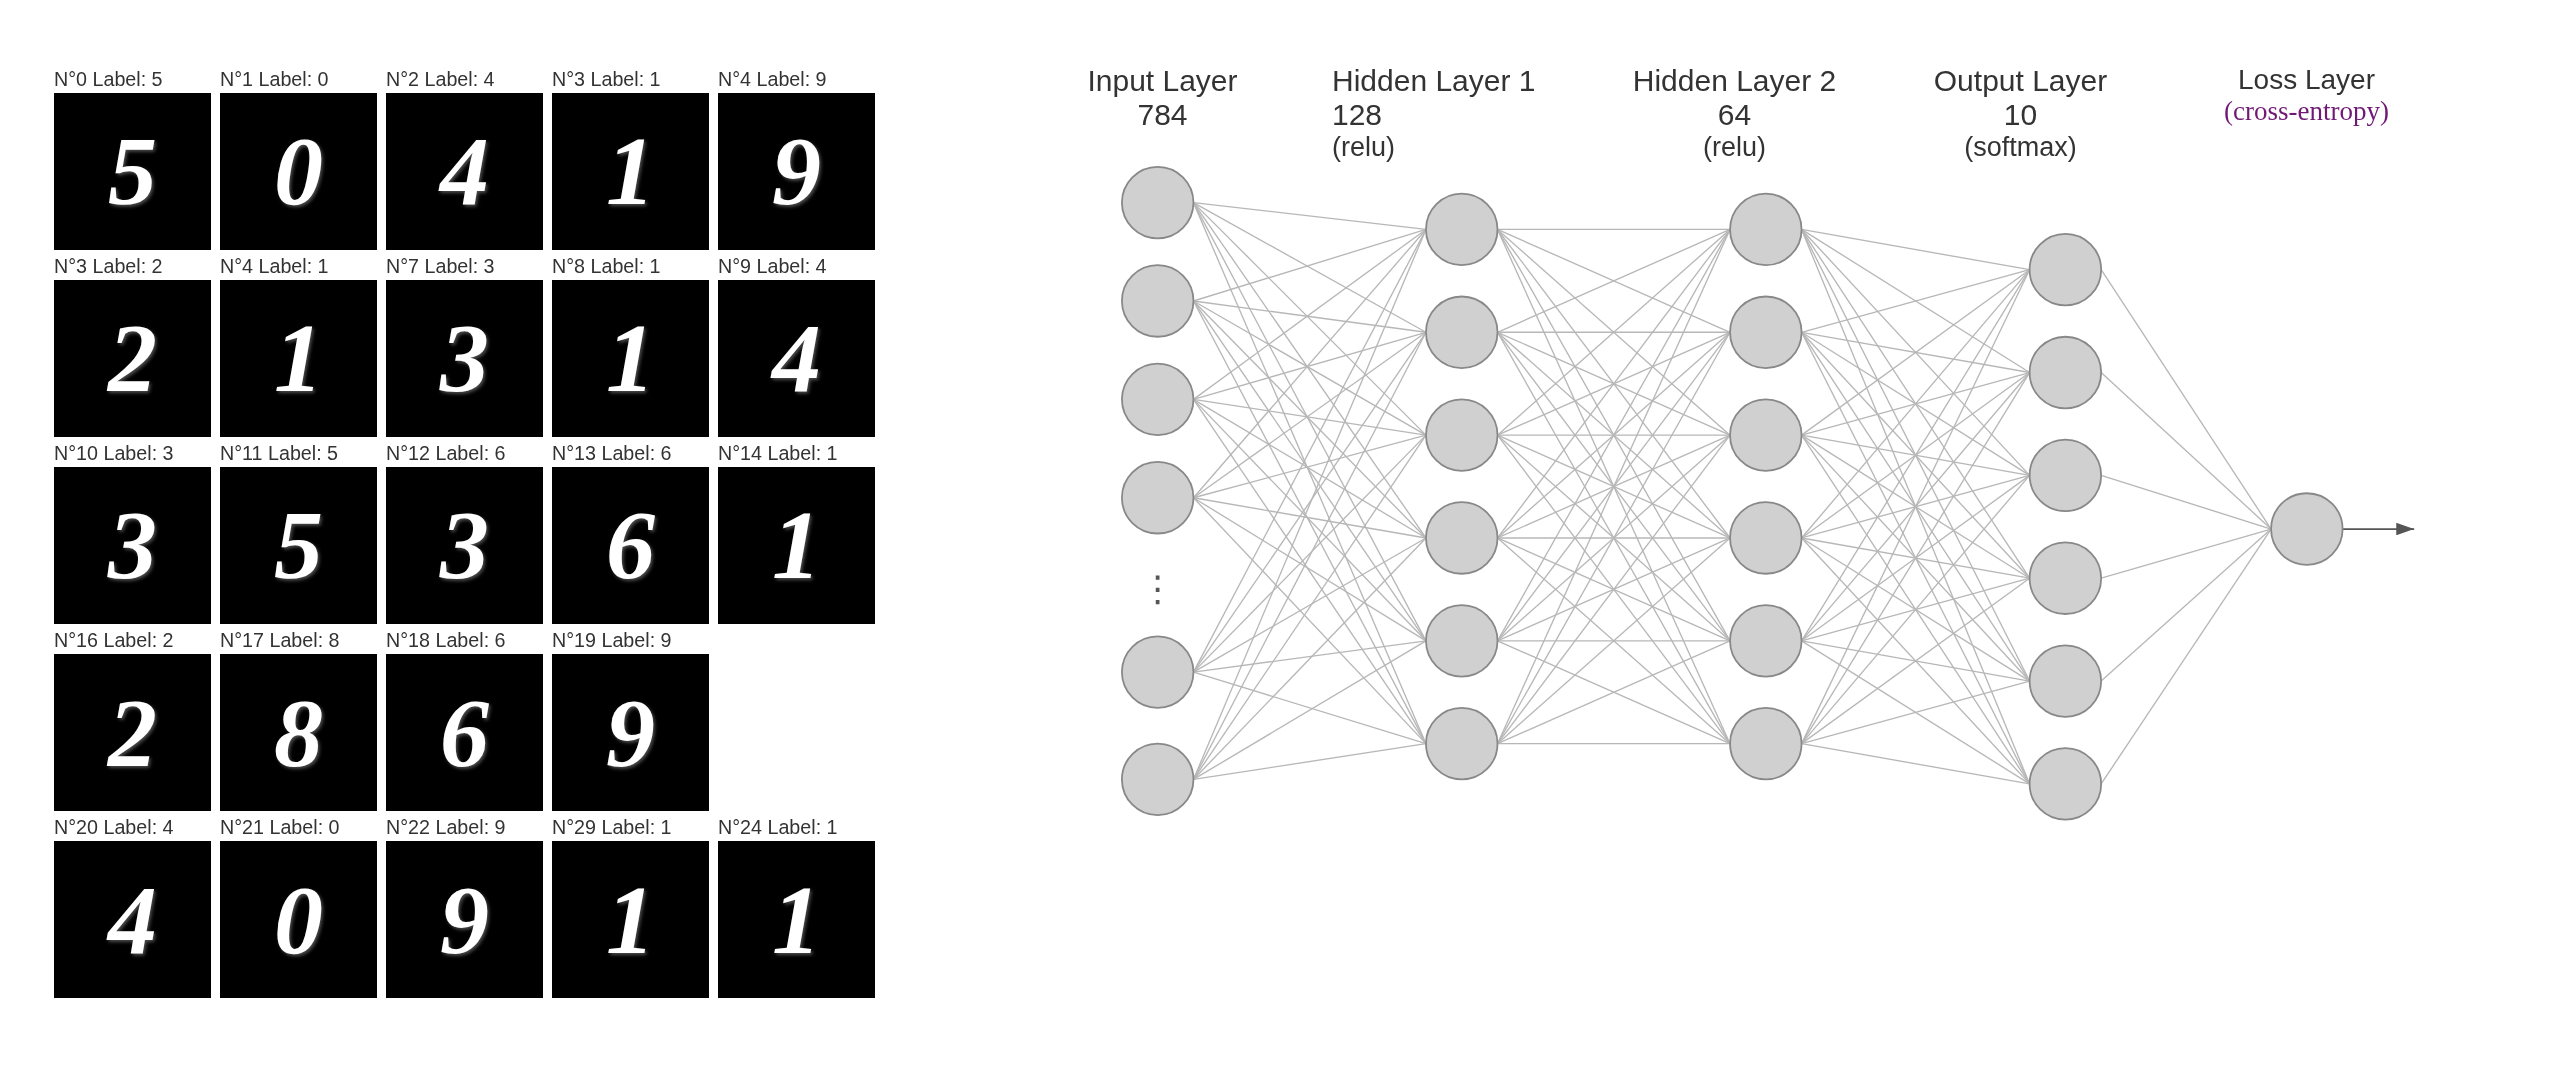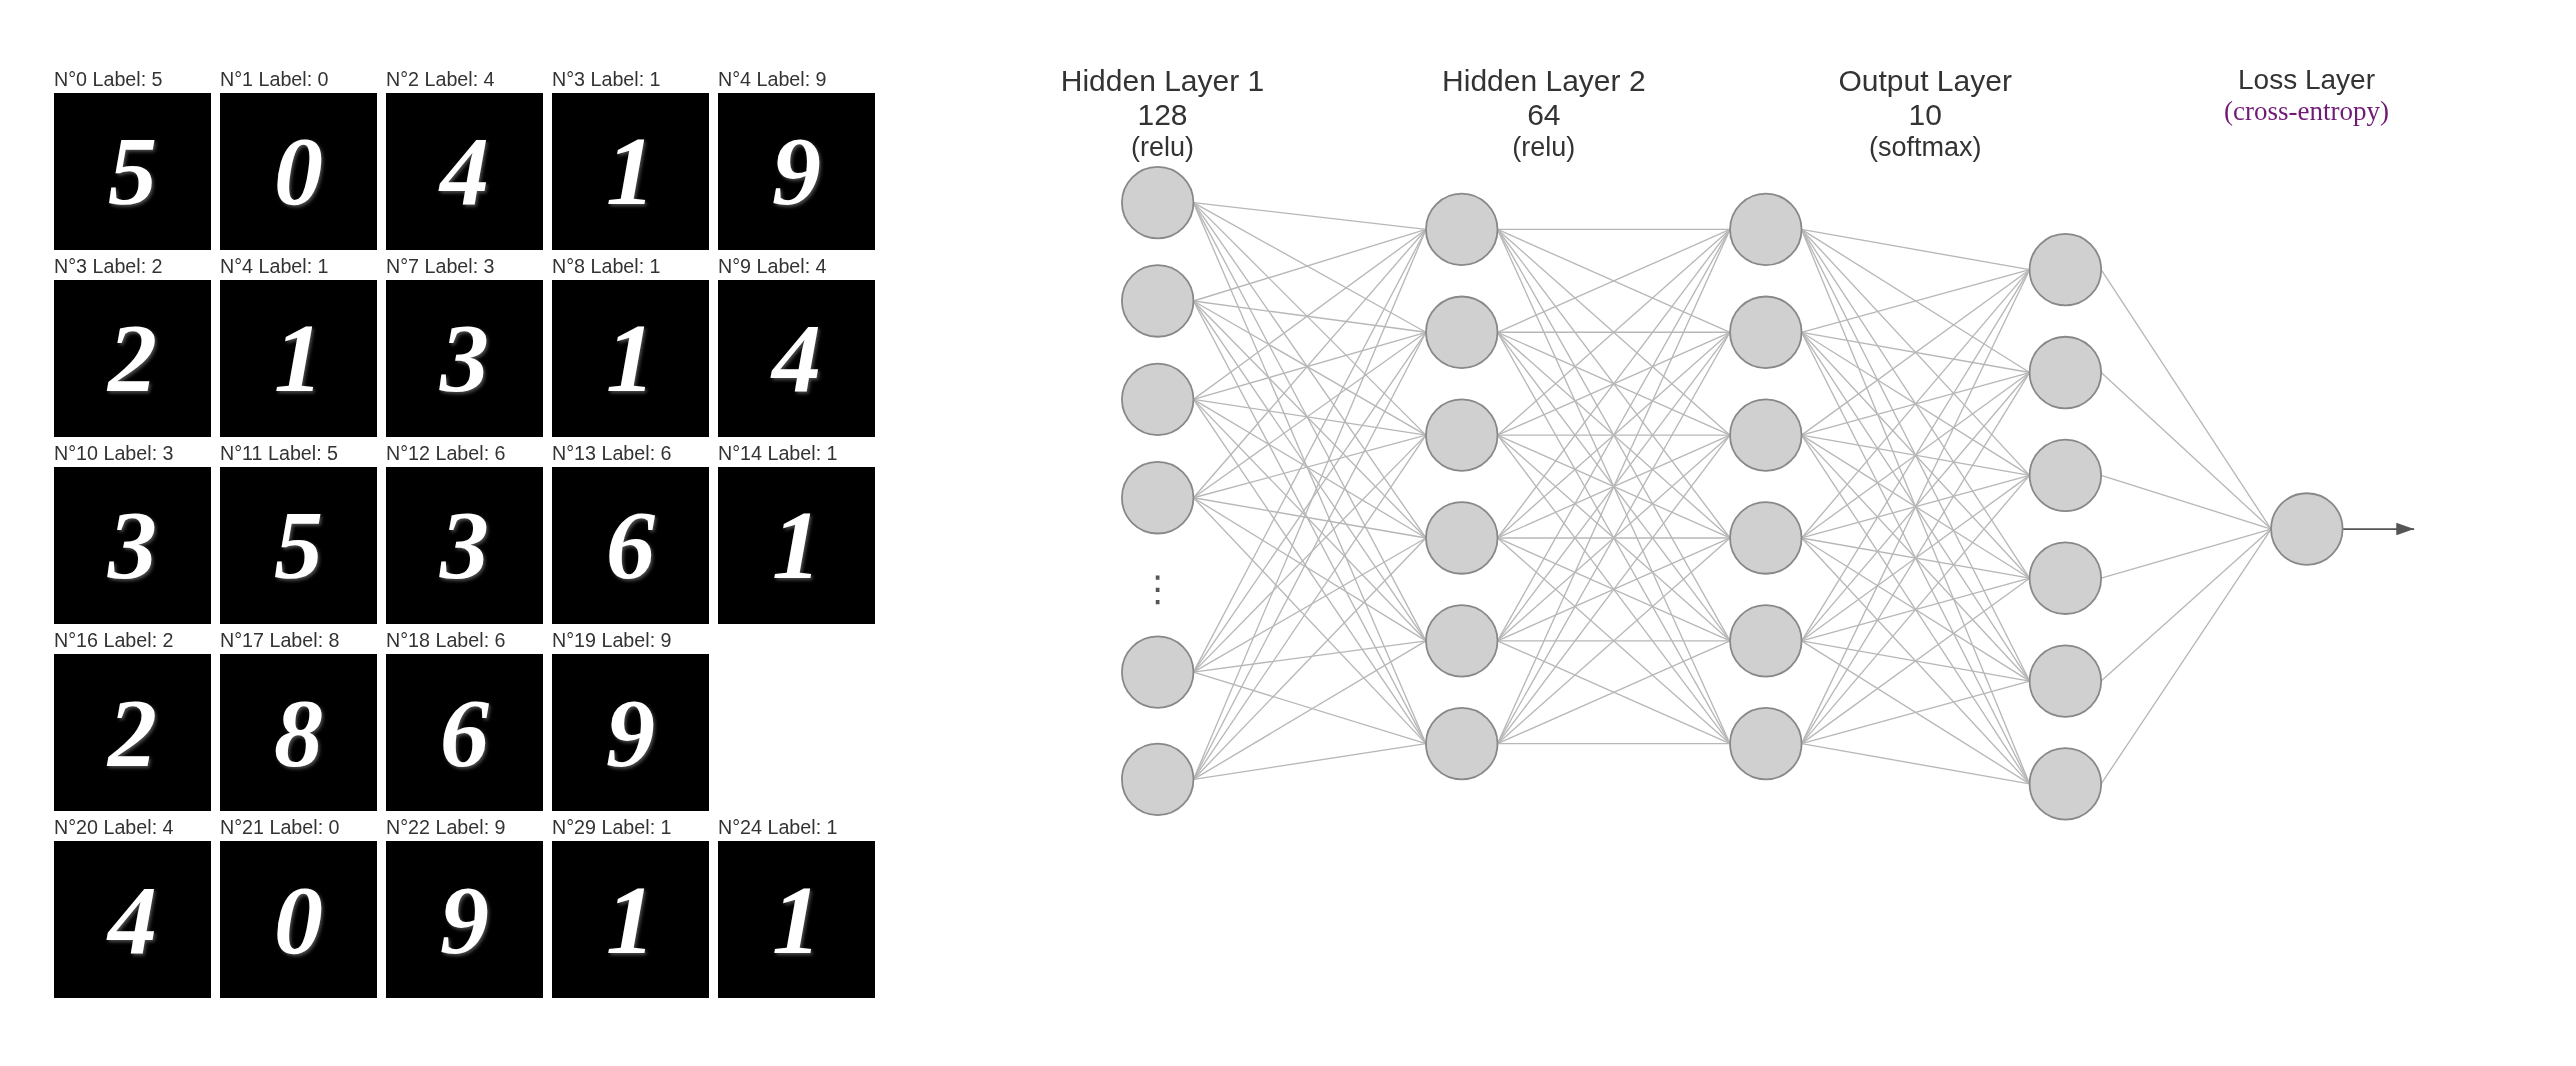--- a/index.html
+++ b/index.html
@@ -240,20 +240,24 @@
           </div>
         </div>
       </div>
     </div>
 
   <div class="nn-container">
     <div class="nn-diagram">
 
       <div style="position:absolute; top:0; left:0; width:100%; display:flex; justify-content:space-between; padding: 0 27px;">
         <div style="text-align:center; width:233px;">
+          <div style="font-size:30px; color:#333;">Input Layer</div>
+          <div style="font-size:30px; color:#333;">784</div>
+        </div>
+        <div style="text-align:left; width:233px;">
           <div style="font-size:30px; color:#333;">Hidden Layer 1</div>
           <div style="font-size:30px; color:#333;">128</div>
           <div style="font-size:27px; color:#333;">(relu)</div>
         </div>
         <div style="text-align:center; width:233px;">
           <div style="font-size:30px; color:#333;">Hidden Layer 2</div>
           <div style="font-size:30px; color:#333;">64</div>
           <div style="font-size:27px; color:#333;">(relu)</div>
         </div>
         <div style="text-align:center; width:233px;">

